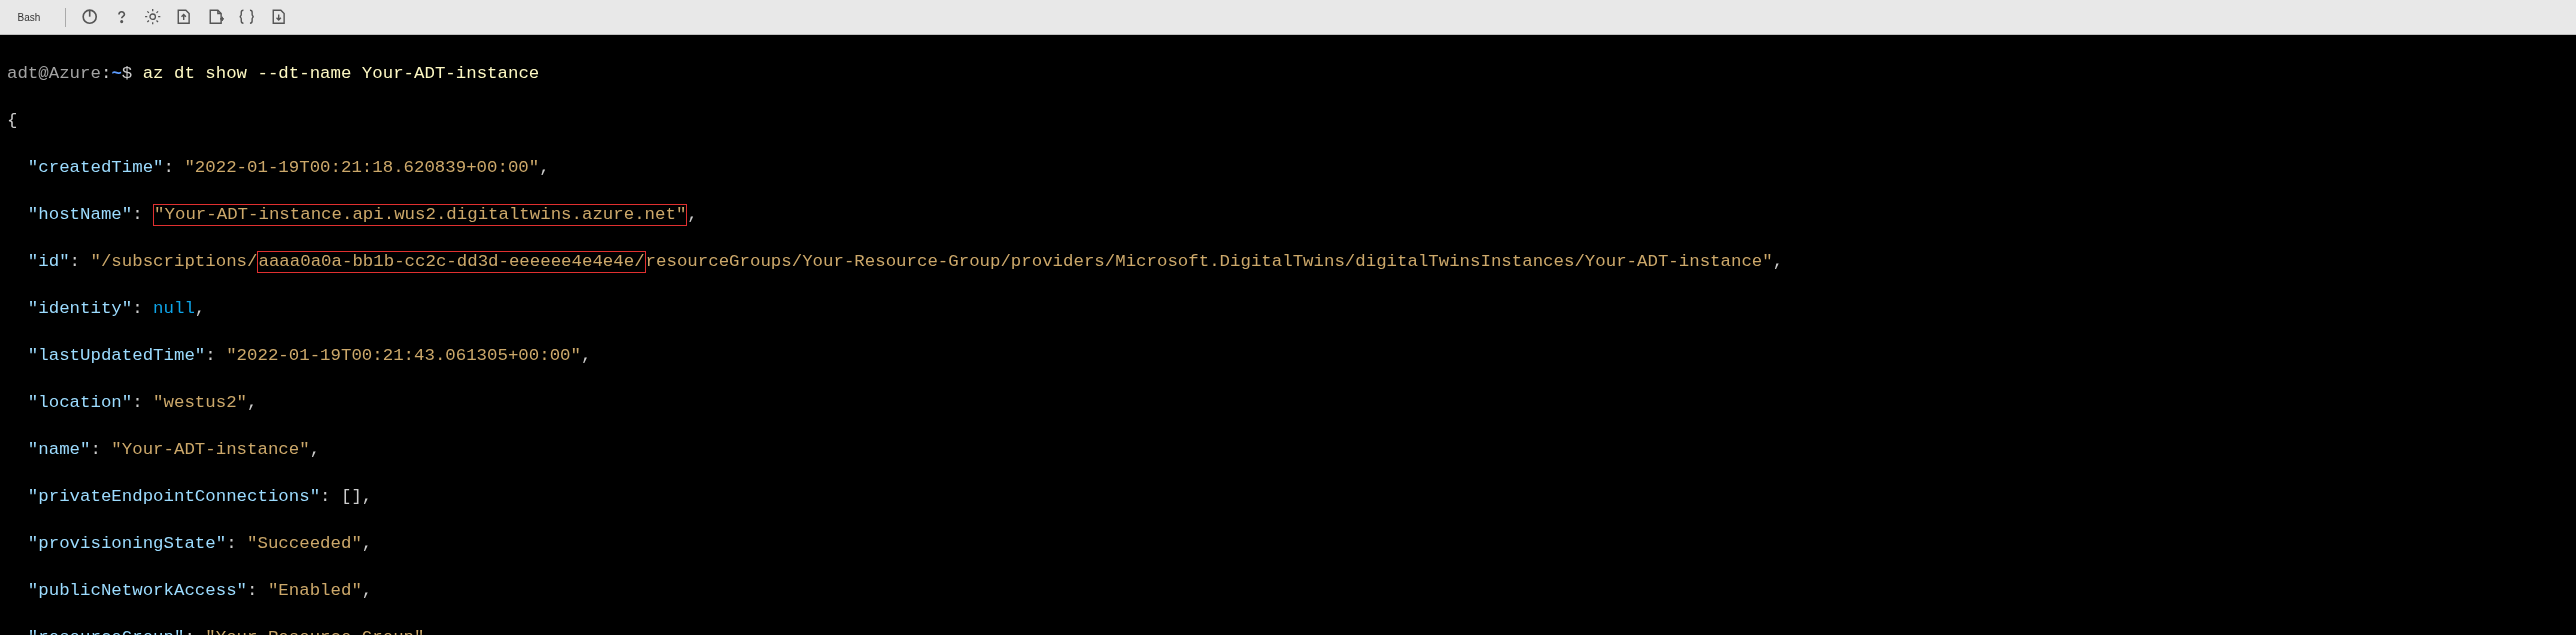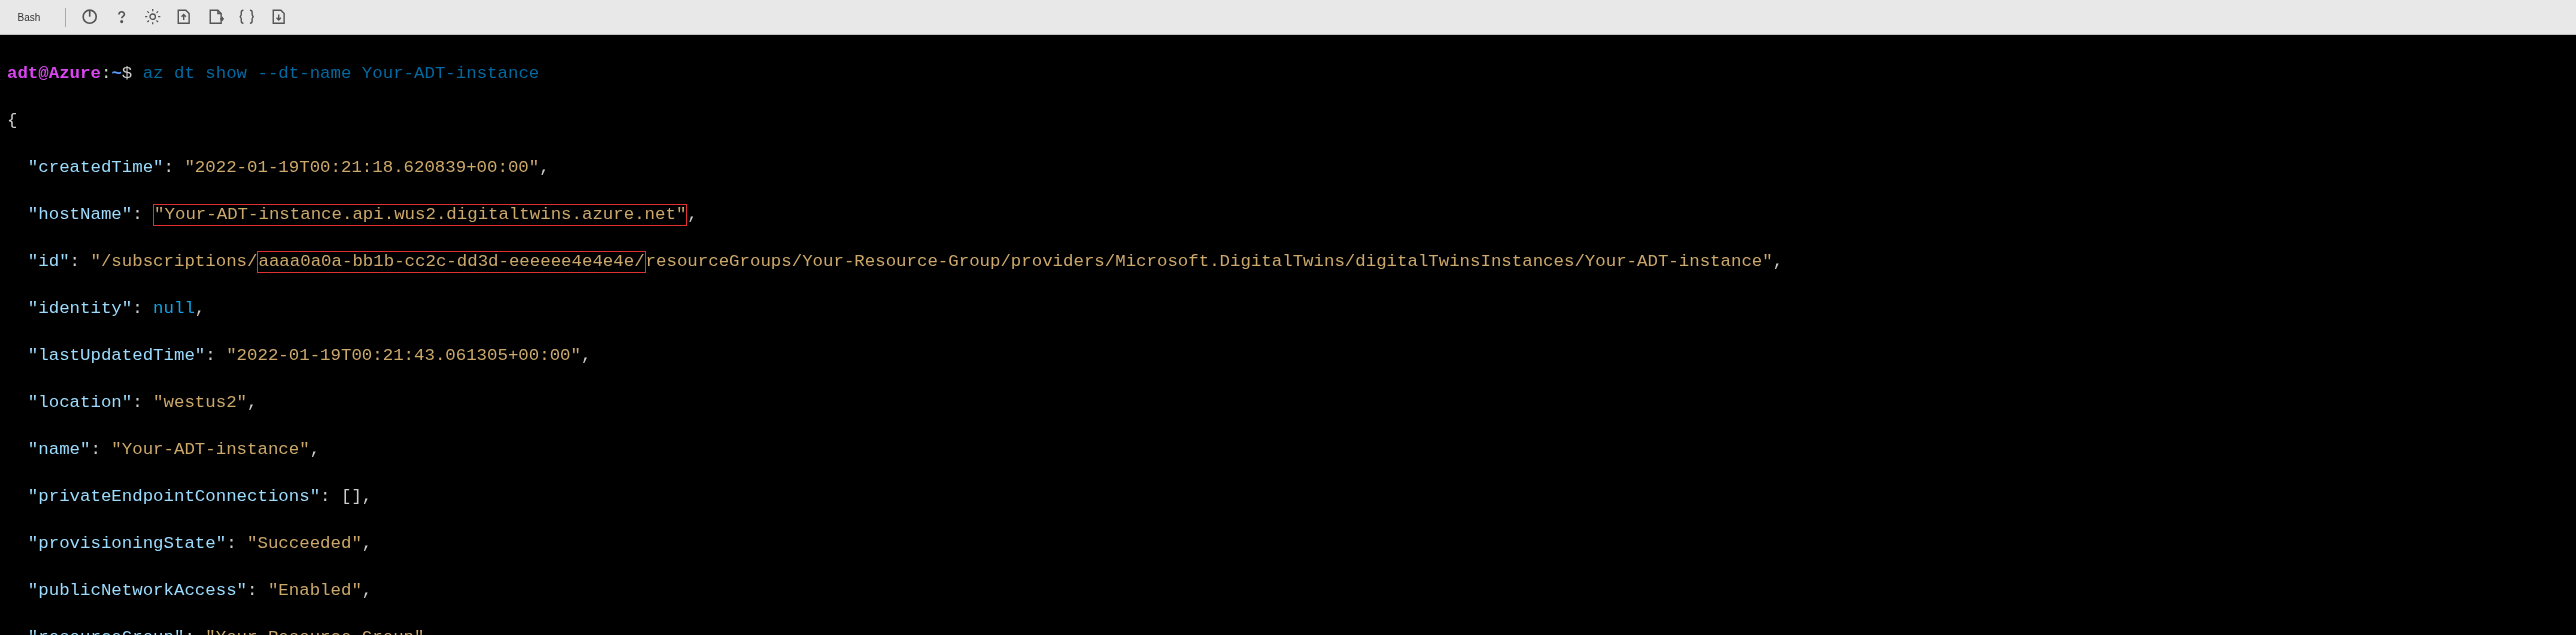--- a/index.html
+++ b/index.html
@@ -52,25 +52,25 @@
       width: 17.4px;
       height: 17.4px;
     }
     .terminal {
       background: #000;
       padding: 3.5px 7px;
       line-height: 1.35;
       white-space: pre;
       font-family: "Consolas", "Courier New", monospace;
     }
-    .prompt-user { color: #d946ef; font-weight: bold; }
+    .prompt-user { color: #a3a3a3; font-weight: normal; }
     .prompt-colon { color: #ccc; }
     .prompt-path { color: #5c9cff; font-weight: bold; }
     .prompt-dollar { color: #ccc; }
-    .cmd { color: #0369a1; }
+    .cmd { color: #fef9c3; }
     .key { color: #9cdcff; }
     .str { color: #cca86a; }
     .punct { color: #ccc; }
     .null { color: #0ea5e9; }
     .highlight-box {
       border: 1.7px solid #e03030;
       padding: 0 0px;
       display: inline-block;
       line-height: 1.15;
     }

